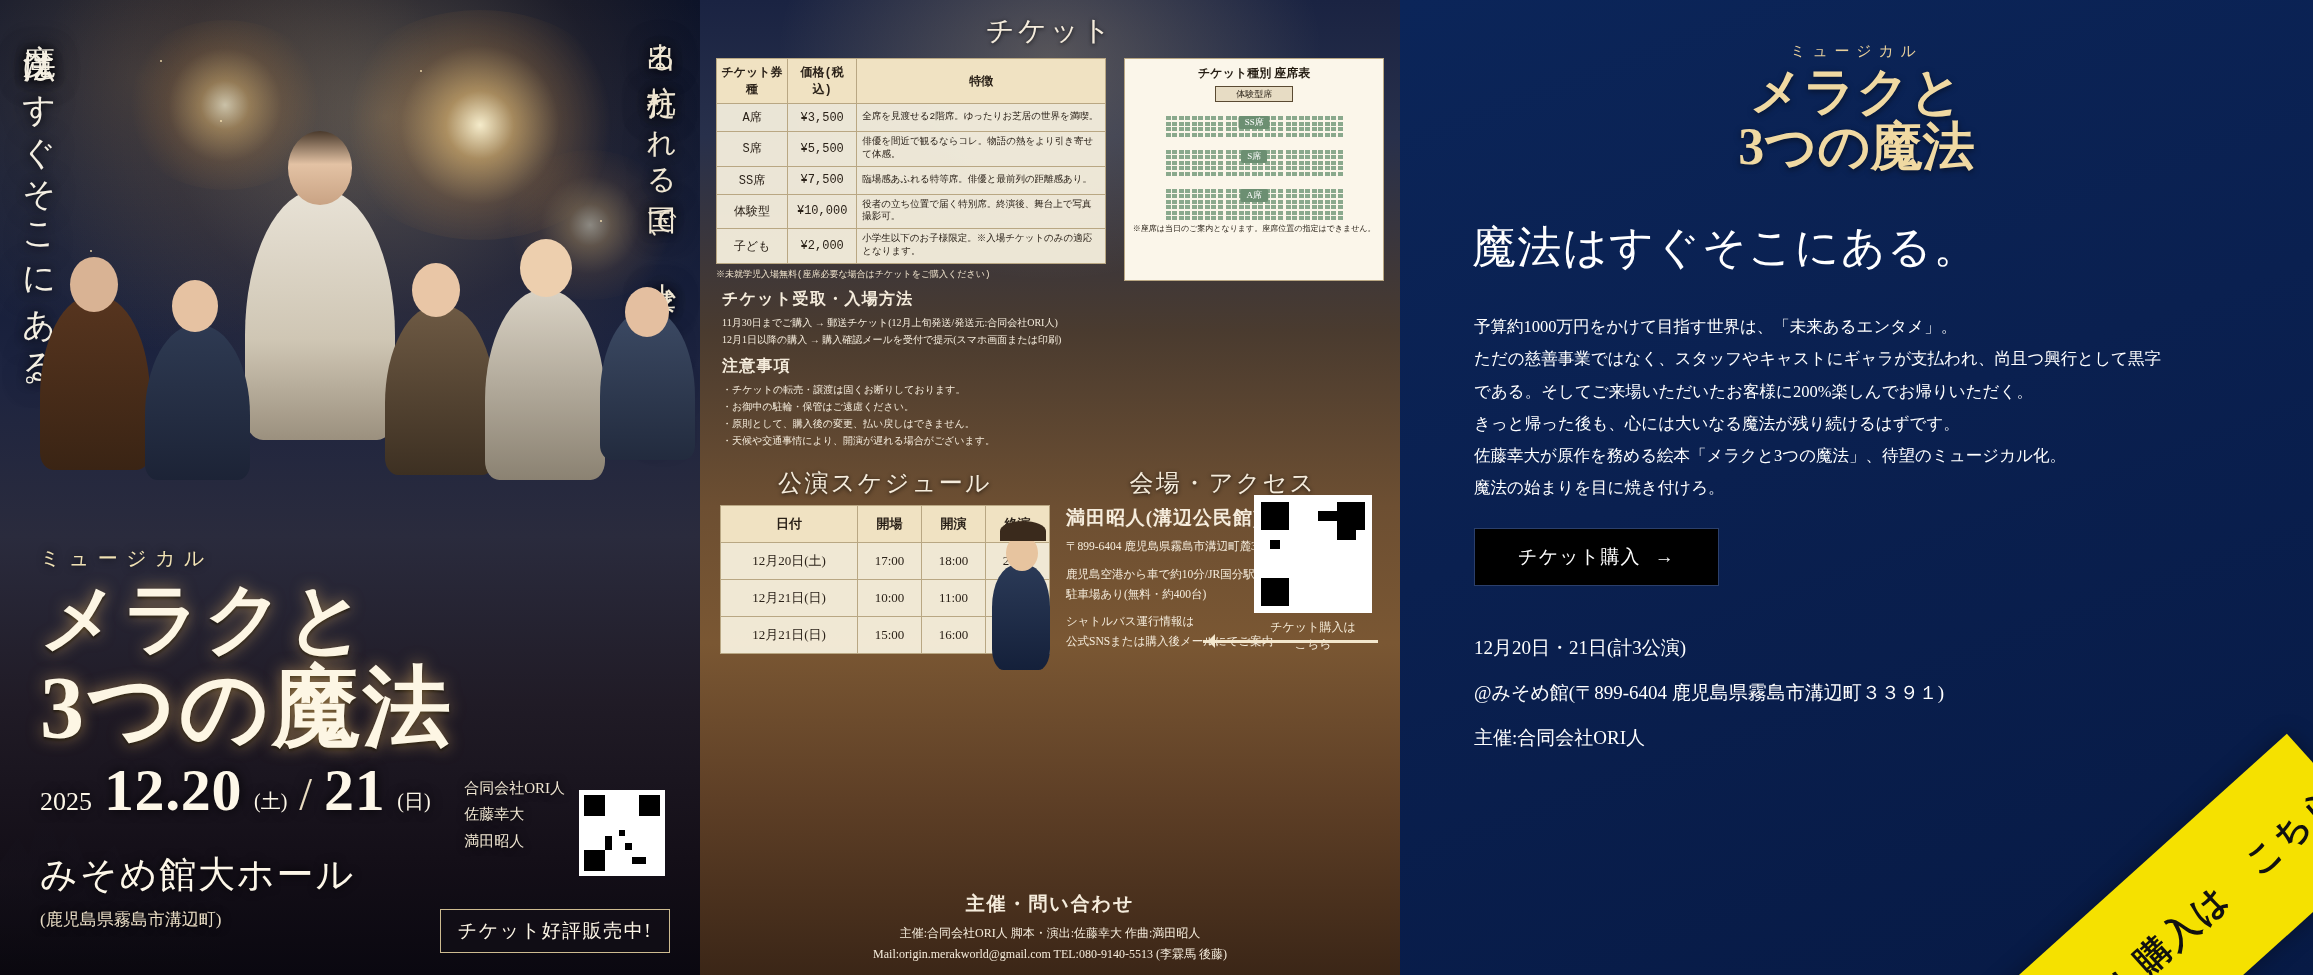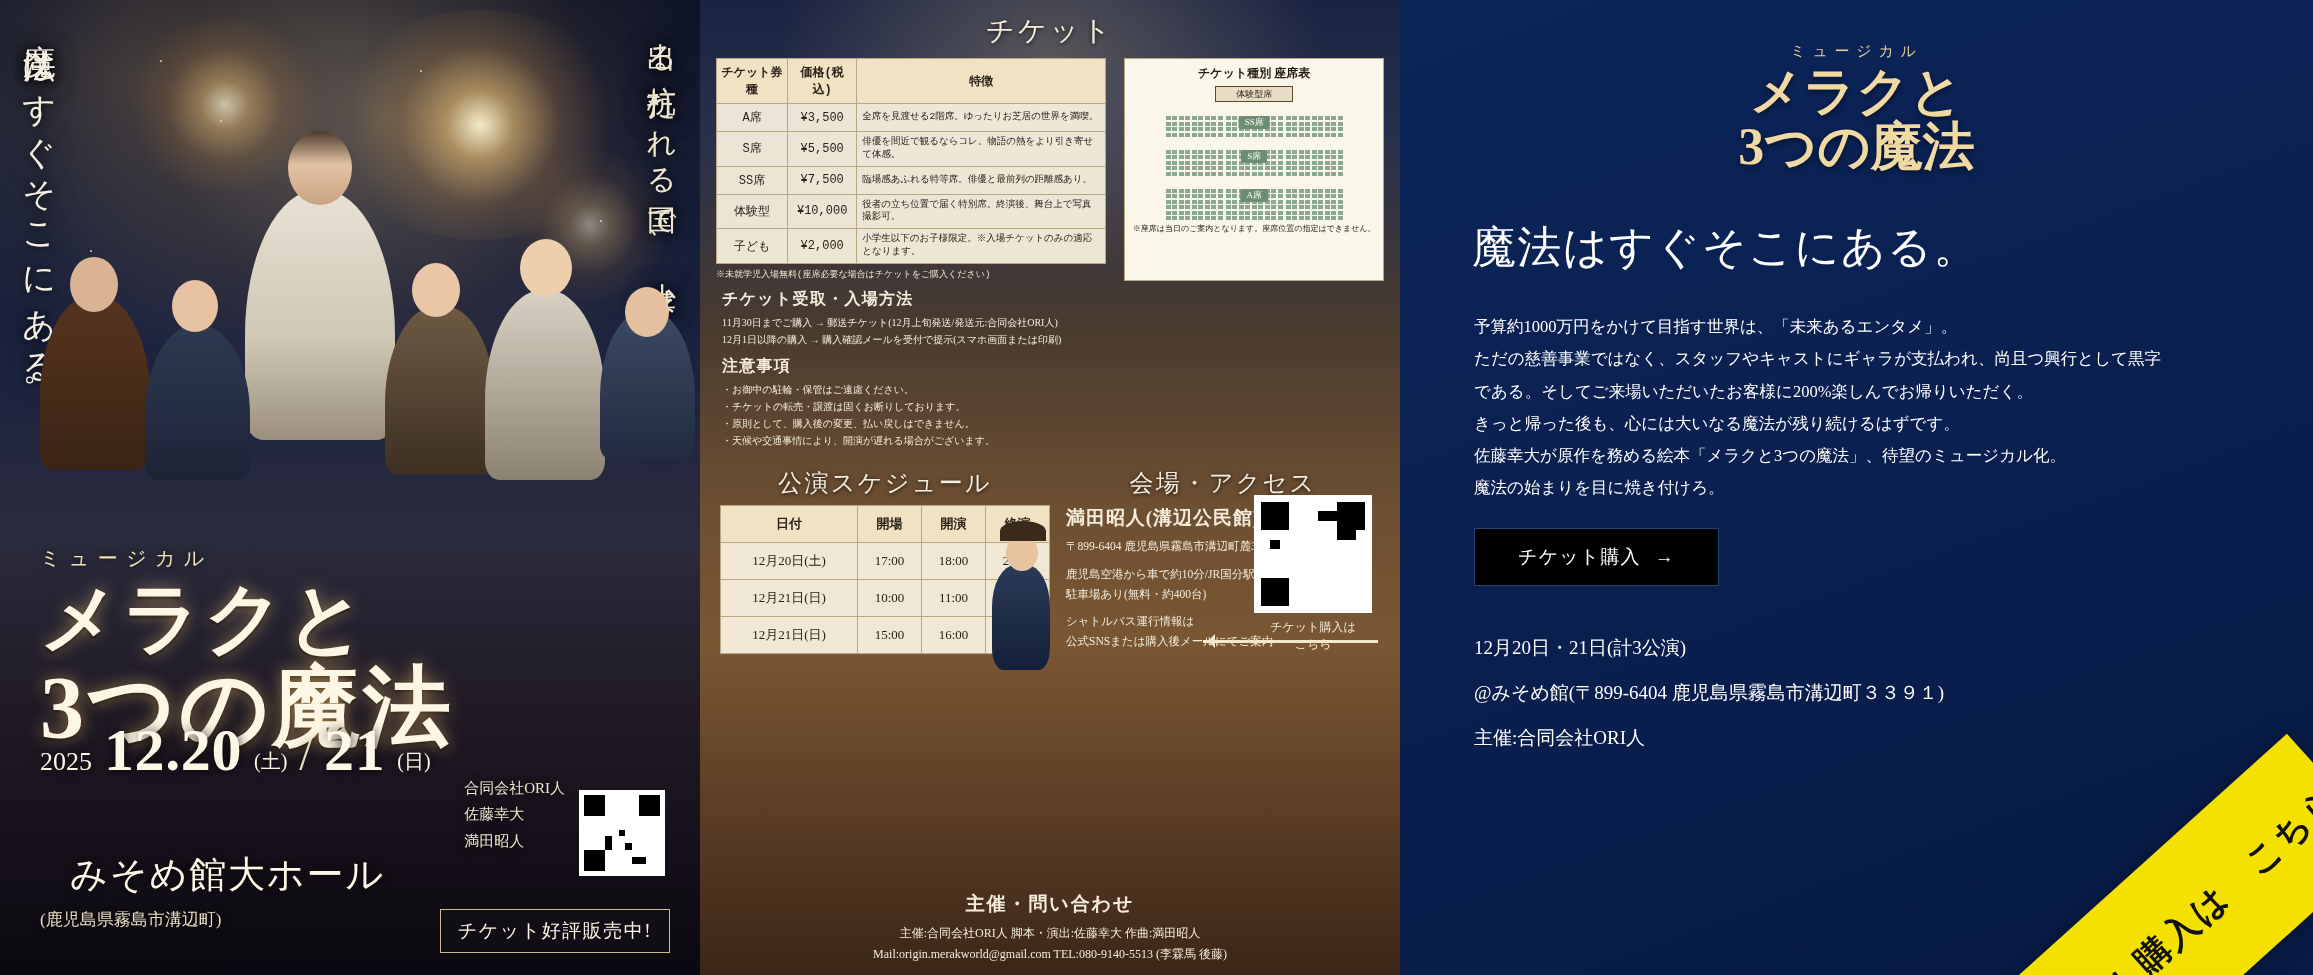--- a/index.html
+++ b/index.html
@@ -55,32 +55,32 @@
   }
   .poster-title-1, .poster-title-2 {
     color:#fdf6e4; line-height:1.0; font-weight:700;
     text-shadow: 0 0 16px rgba(255,200,110,.55), 0 2px 3px rgba(0,0,0,.95);
     letter-spacing:.03em;
   }
   .poster-title-1 { font-size:78px; }
   .poster-title-2 { font-size:88px; margin-top:6px; }
 
   .poster-date-row {
-    position:absolute; left:40px; top:716px; width:450px;
+    position:absolute; left:40px; top:756px; width:450px;
     display:flex; align-items:flex-end; gap:12px;
     color:#fdf7e8;
     text-shadow:0 0 12px rgba(0,0,0,.9);
   }
   .poster-year { font-size:26px; padding-bottom:8px; }
   .poster-d1, .poster-d2 { font-size:60px; font-weight:700; letter-spacing:.01em; }
   .poster-dow { font-size:20px; padding-bottom:10px; }
   .poster-slash { font-size:46px; padding-bottom:4px; color:#e9dcc0; }
 
   .poster-venue { position:absolute; left:40px; top:850px; color:#fdf7e8; text-shadow:0 0 10px rgba(0,0,0,.9); }
-  .poster-venue-main { font-size:37px; letter-spacing:.05em;margin-left:30px; }
+  .poster-venue-main { font-size:37px; letter-spacing:.05em; }
   .poster-venue-sub { font-size:17px; margin-top:8px; color:#e8dcc4; }
 
   .poster-credits {
     position:absolute; right:135px; top:775px; color:#f0e6d2; font-size:15px; line-height:1.75;
     text-shadow:0 0 8px rgba(0,0,0,.9);
   }
   .poster-qr {
     position:absolute; right:35px; top:790px; width:86px; height:86px;
     background:#fff; padding:5px;
   }
@@ -868,22 +868,22 @@
 
     <div class="blk">
       <h4>チケット受取・入場方法</h4>
       <p>11月30日までご購入 → 郵送チケット(12月上旬発送/発送元:合同会社ORI人)</p>
       <p>12月1日以降の購入 → 購入確認メールを受付で提示(スマホ画面または印刷)</p>
     </div>
 
     <div class="blk">
       <h4>注意事項</h4>
       <ul>
+        <li>・チケットの転売・譲渡は固くお断りしております。</li>
         <li>・お御中の駐輪・保管はご遠慮ください。</li>
-        <li>・チケットの転売・譲渡は固くお断りしております。</li>
         <li>・原則として、購入後の変更、払い戻しはできません。</li>
         <li>・天候や交通事情により、開演が遅れる場合がございます。</li>
       </ul>
     </div>
 
     <div class="wizard">
       <div class="imp" style="left:30px;top:60px;width:58px;height:105px;background:linear-gradient(180deg,#2b3a57,#14203a);border-radius:40% 40% 20% 20%;"></div>
       <div class="imp" style="left:44px;top:30px;width:32px;height:36px;border-radius:50%;background:#e7c49f;"></div>
       <div class="imp" style="left:38px;top:16px;width:46px;height:20px;border-radius:50% 50% 0 0;background:#3a2a1c;"></div>
     </div>

